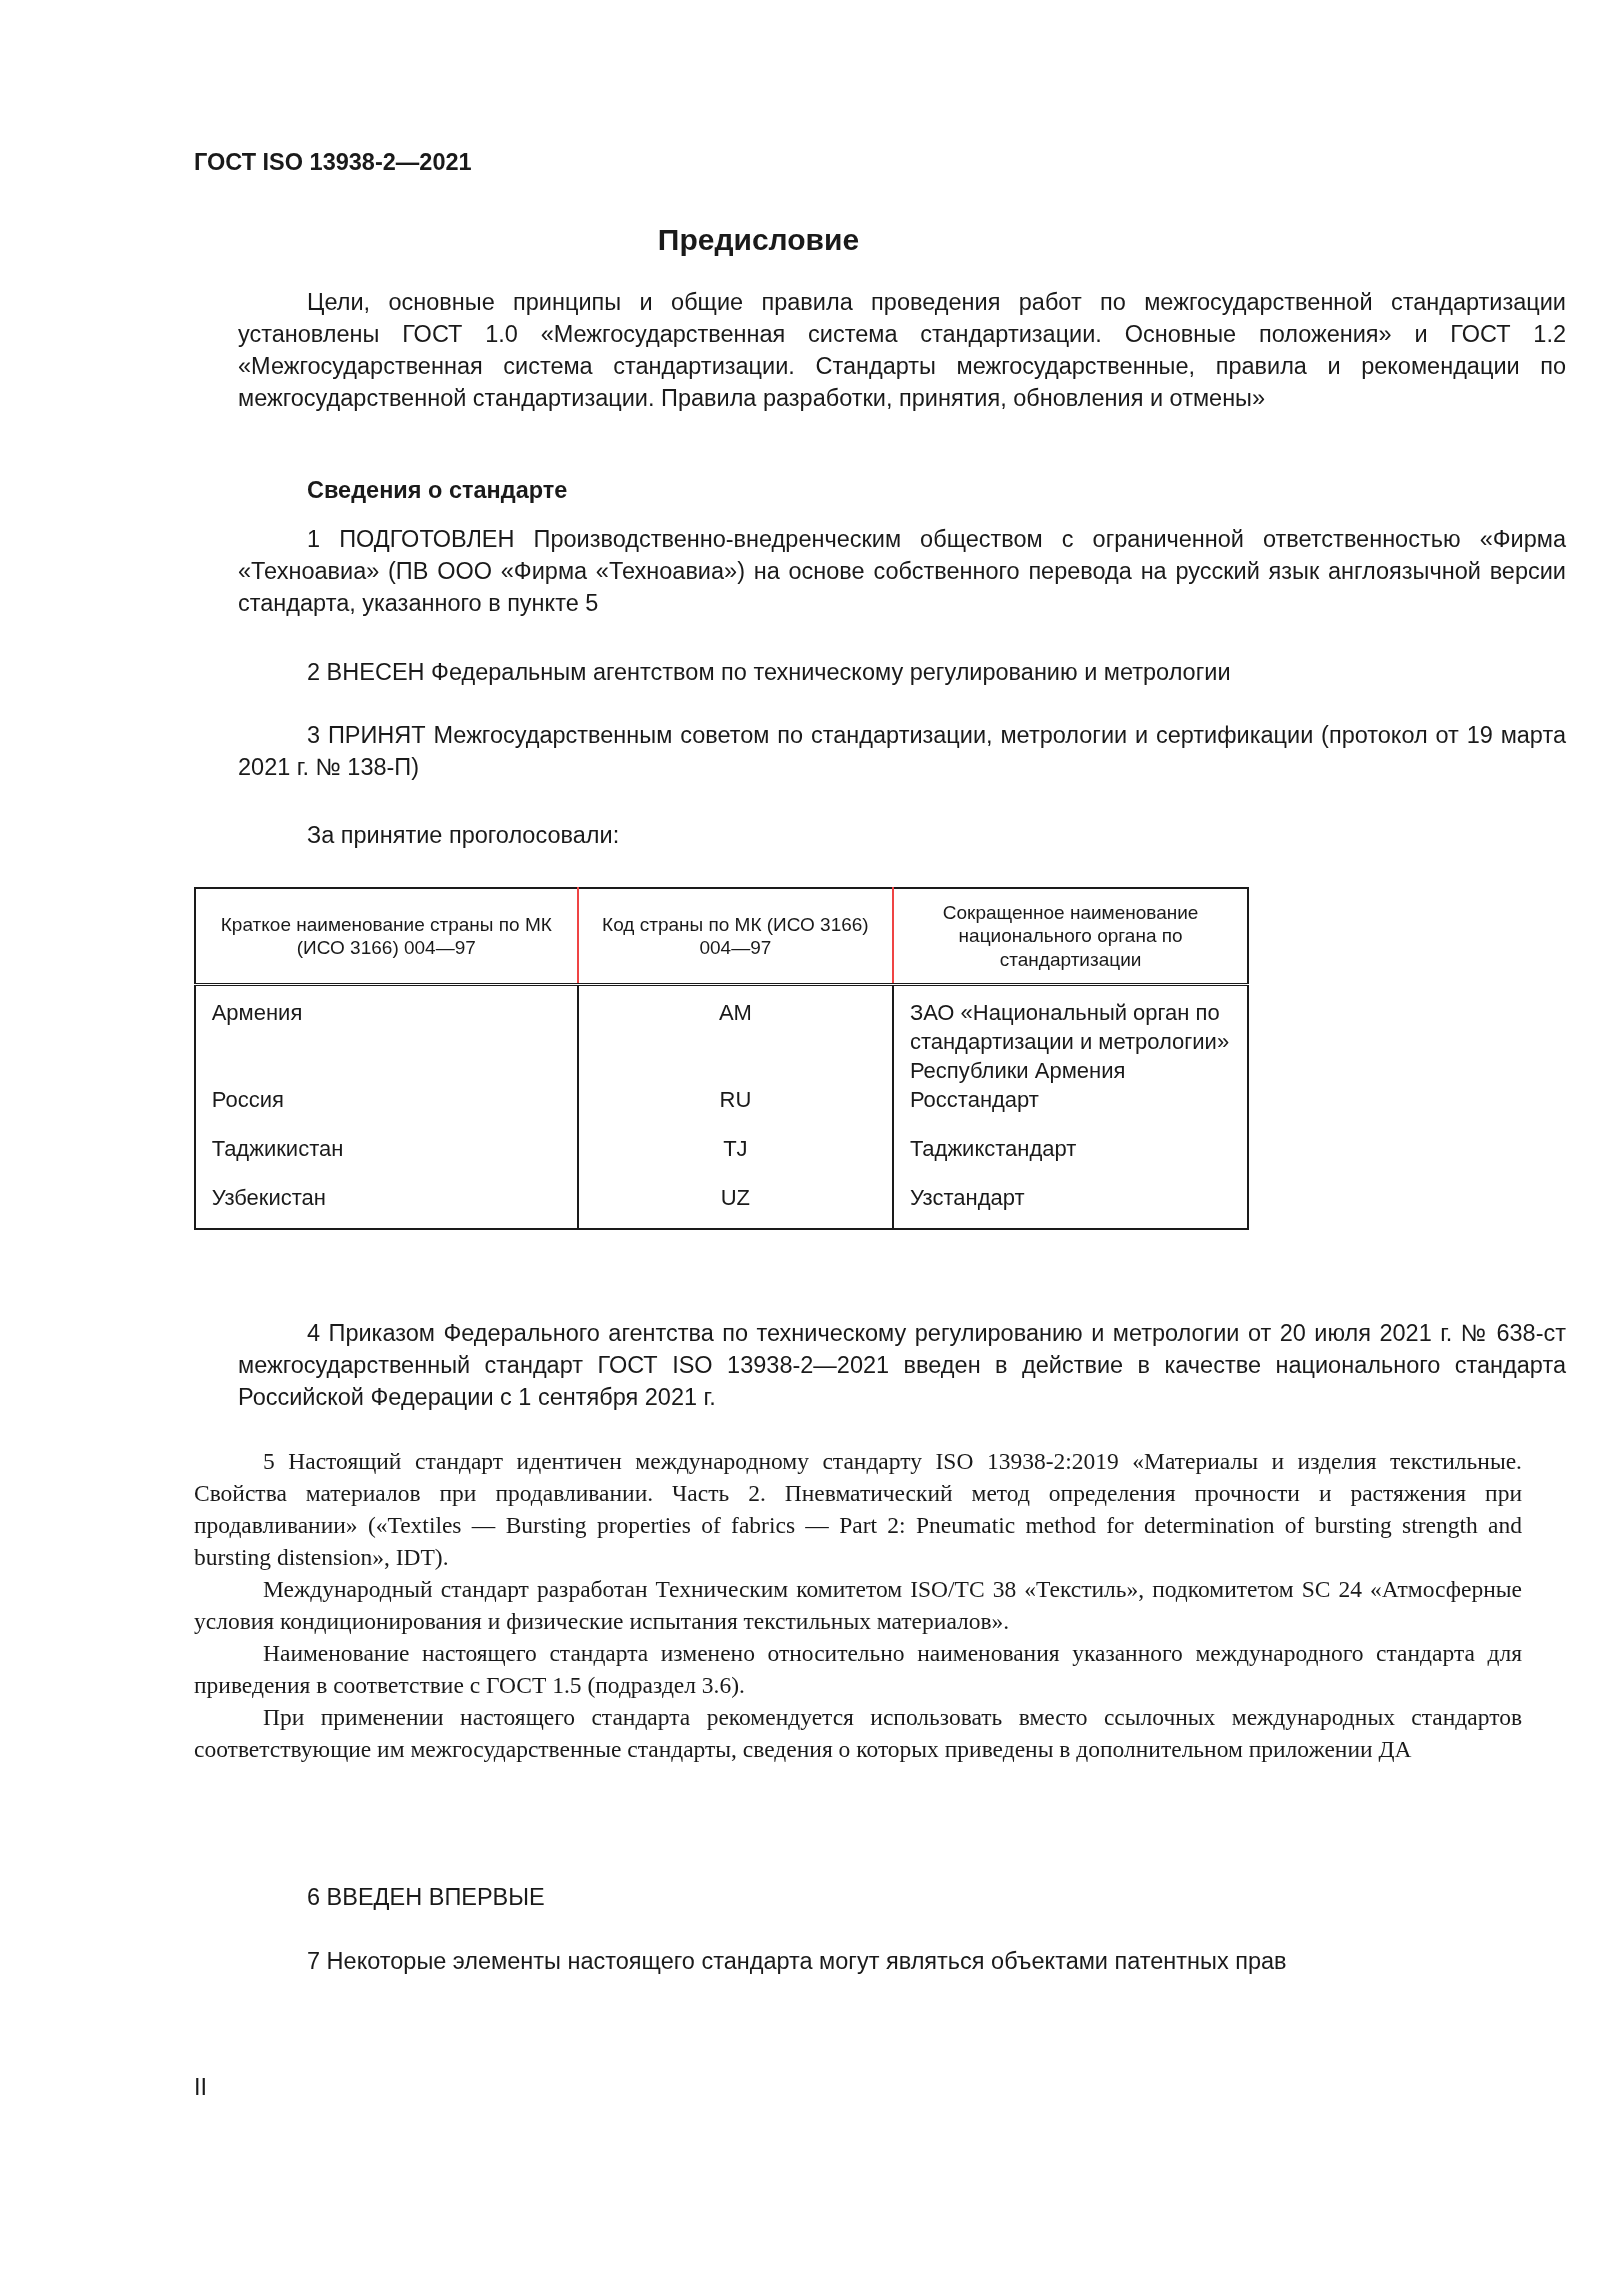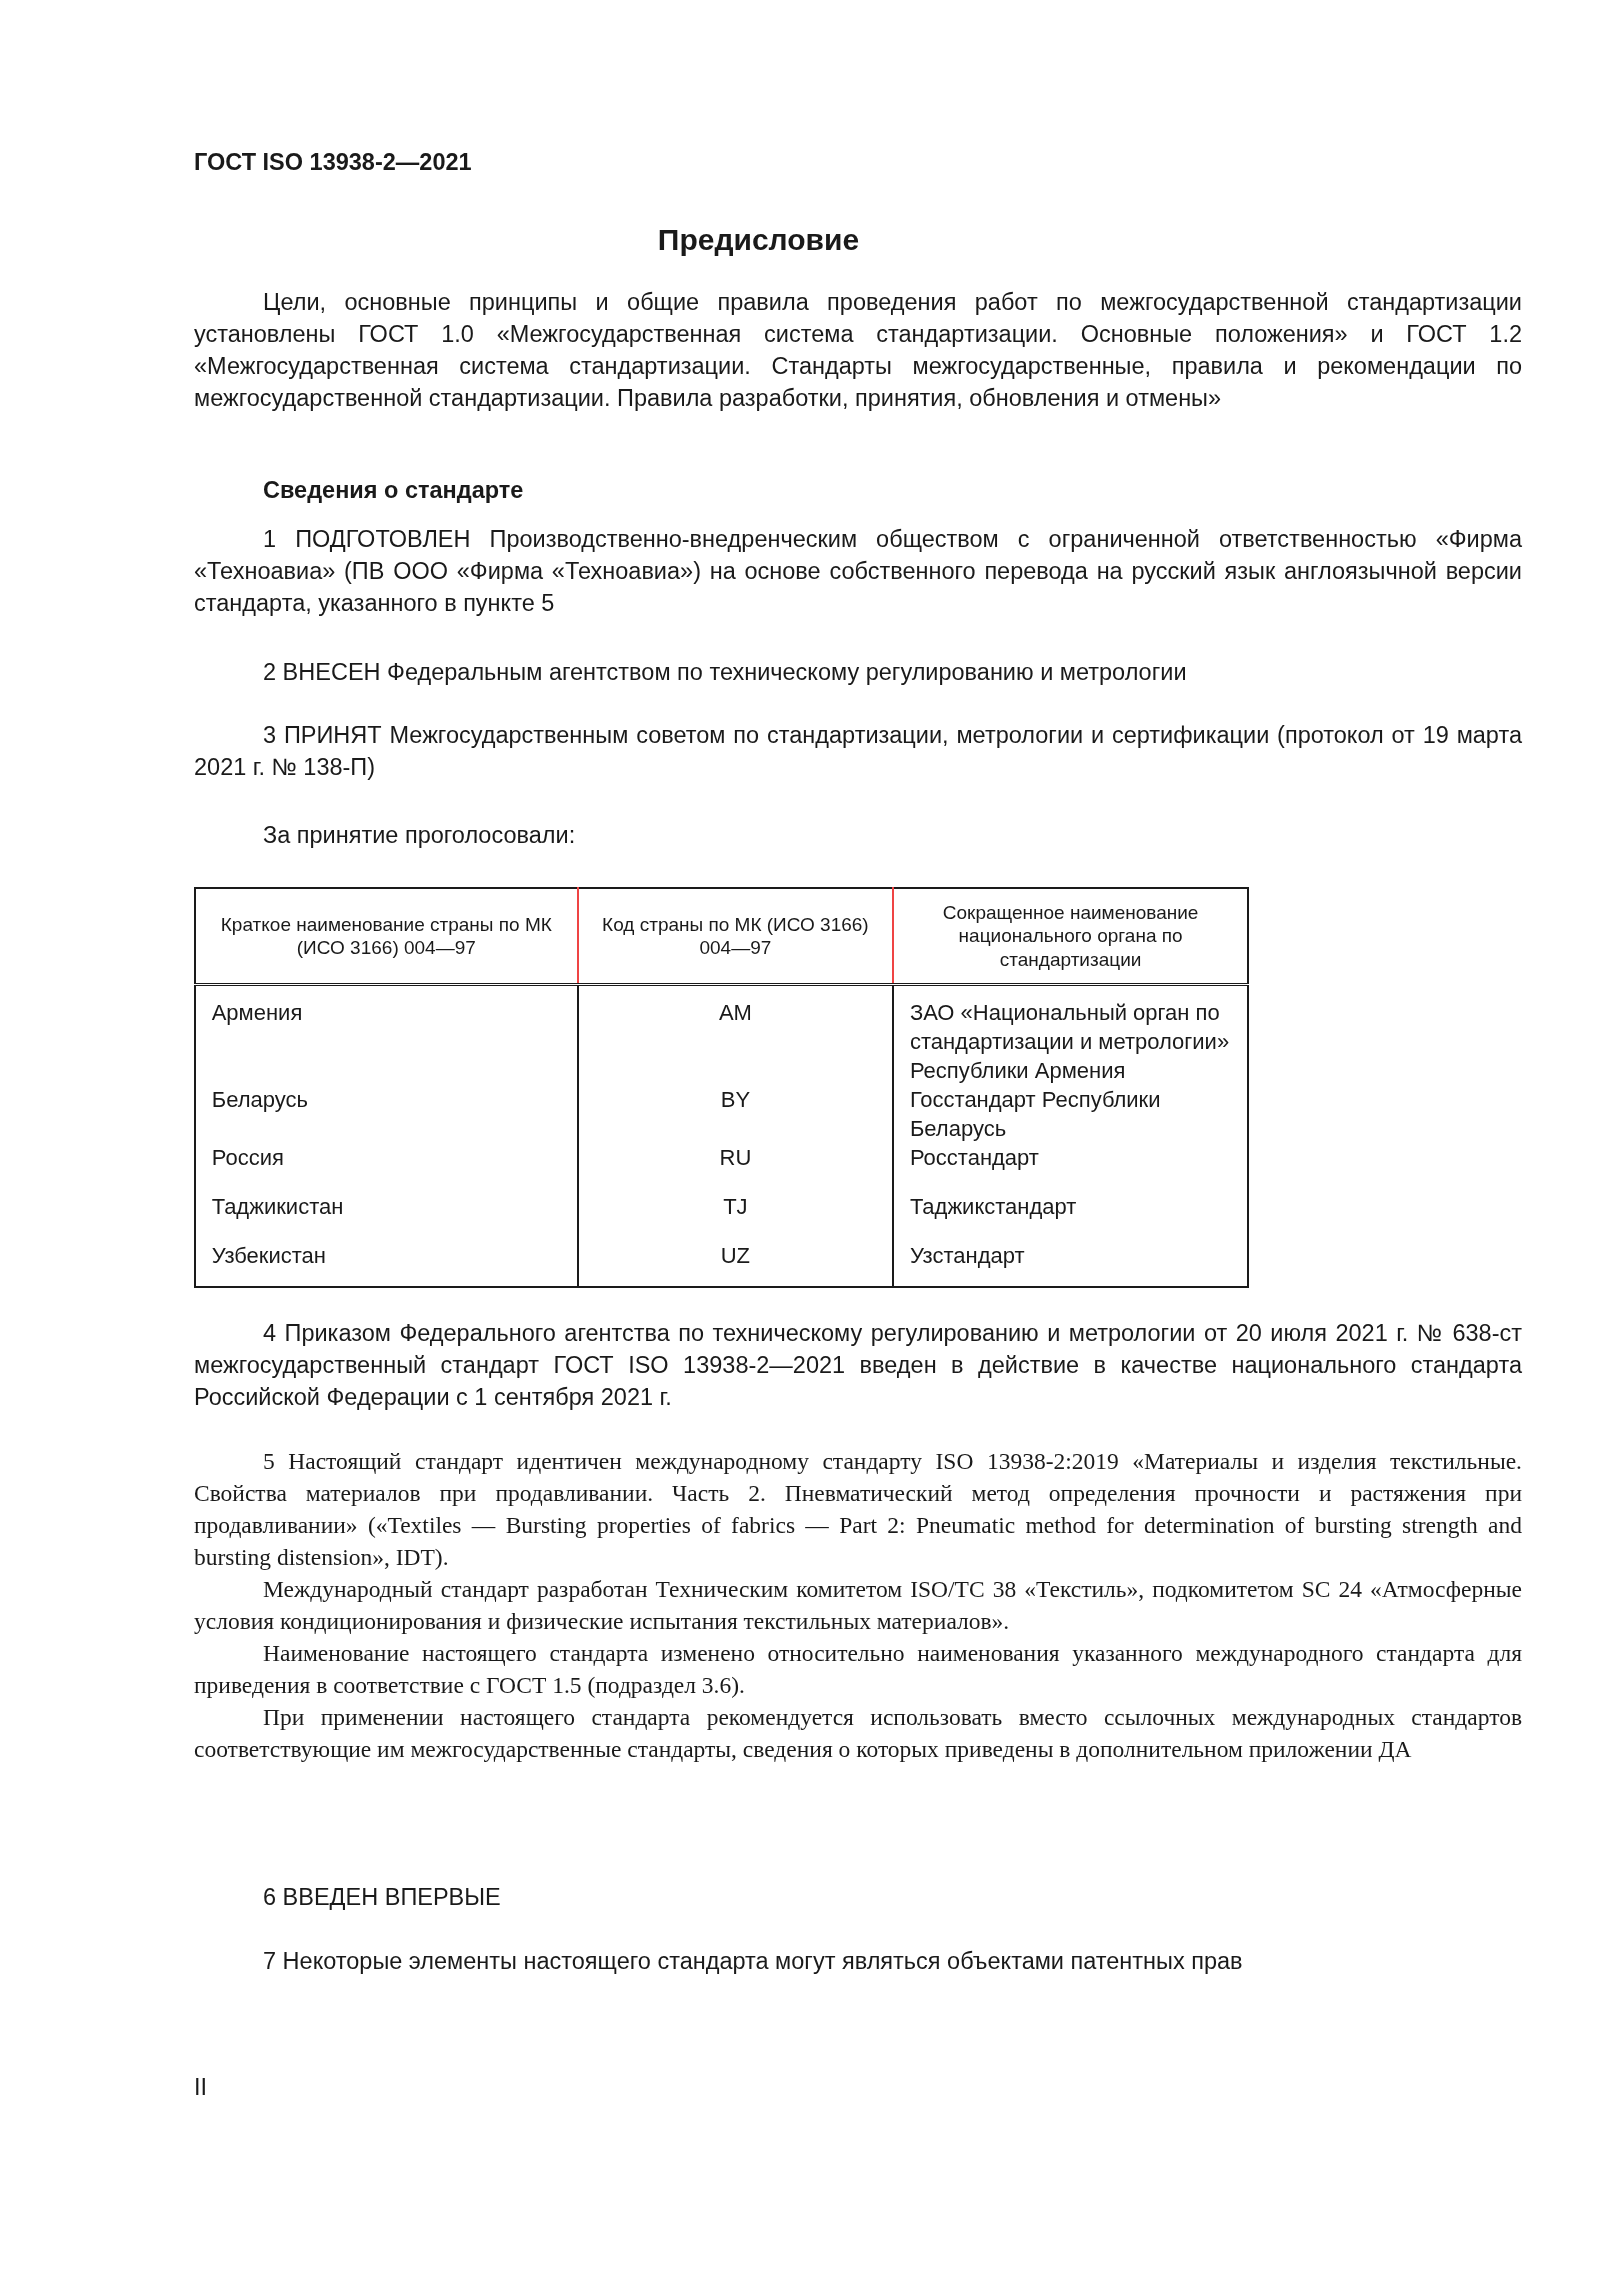--- a/index.html
+++ b/index.html
@@ -2,21 +2,21 @@
 <html><head>
 <meta charset="utf-8">
 <style>
   html, body { margin:0; padding:0; background:#fff; }
   body { width:1621px; height:2293px; position:relative; overflow:hidden;
          font-family:"Liberation Sans", sans-serif; color:#1a1a1a; }
   .abs { position:absolute; }
   .doc-id { left:194px; top:149px; font-size:23.5px; font-weight:bold; }
   .title { left:0; width:1517px; top:223px; text-align:center; font-size:30px; font-weight:bold; }
   .para { position:absolute; left:194px; width:1328px; font-size:23.5px; line-height:32px; text-align:justify; }
-  .indent { text-indent:69px; }
+  .indent { text-indent:69px;margin-left:44px; }
   .bold { font-weight:bold; }
   .cont { text-indent:69px; margin:0;font-family:Liberation Serif, serif; }
   .para p { margin:0; }
   table.countries { position:absolute; left:194px; top:887px; width:1055px; border-collapse:collapse;
      border:2.9px solid #1a1a1a; font-size:21.6px; }
   table.countries th { font-weight:normal; font-size:19px; line-height:23.5px; text-align:center;
      padding:11.8px 9.8px 11.8px 9.8px; border-left:2px solid #ef4444; border-bottom:3.9px double #1a1a1a; height:47px; vertical-align:middle; }
   table.countries th:first-child { border-left:none; }
   table.countries td { border-left:2px solid #1a1a1a; vertical-align:top; padding:0 15.7px; line-height:29px; height:49px; font-size:22px; }
   table.countries td:first-child { border-left:none; }
@@ -49,25 +49,20 @@
       <th>Сокращенное наименование национального органа по стандартизации</th>
     </tr>
   </thead>
   <tbody>
     <tr class="first">
       <td>Армения</td>
       <td class="code">AM</td>
       <td>ЗАО «Национальный орган по стандартизации и метрологии» Республики Армения</td>
     </tr>
     <tr>
-      <td>Беларусь</td>
-      <td class="code">BY</td>
-      <td>Госстандарт Республики Беларусь</td>
-    </tr>
-    <tr>
       <td>Россия</td>
       <td class="code">RU</td>
       <td>Росстандарт</td>
     </tr>
     <tr>
       <td>Таджикистан</td>
       <td class="code">TJ</td>
       <td>Таджикстандарт</td>
     </tr>
     <tr class="last">

